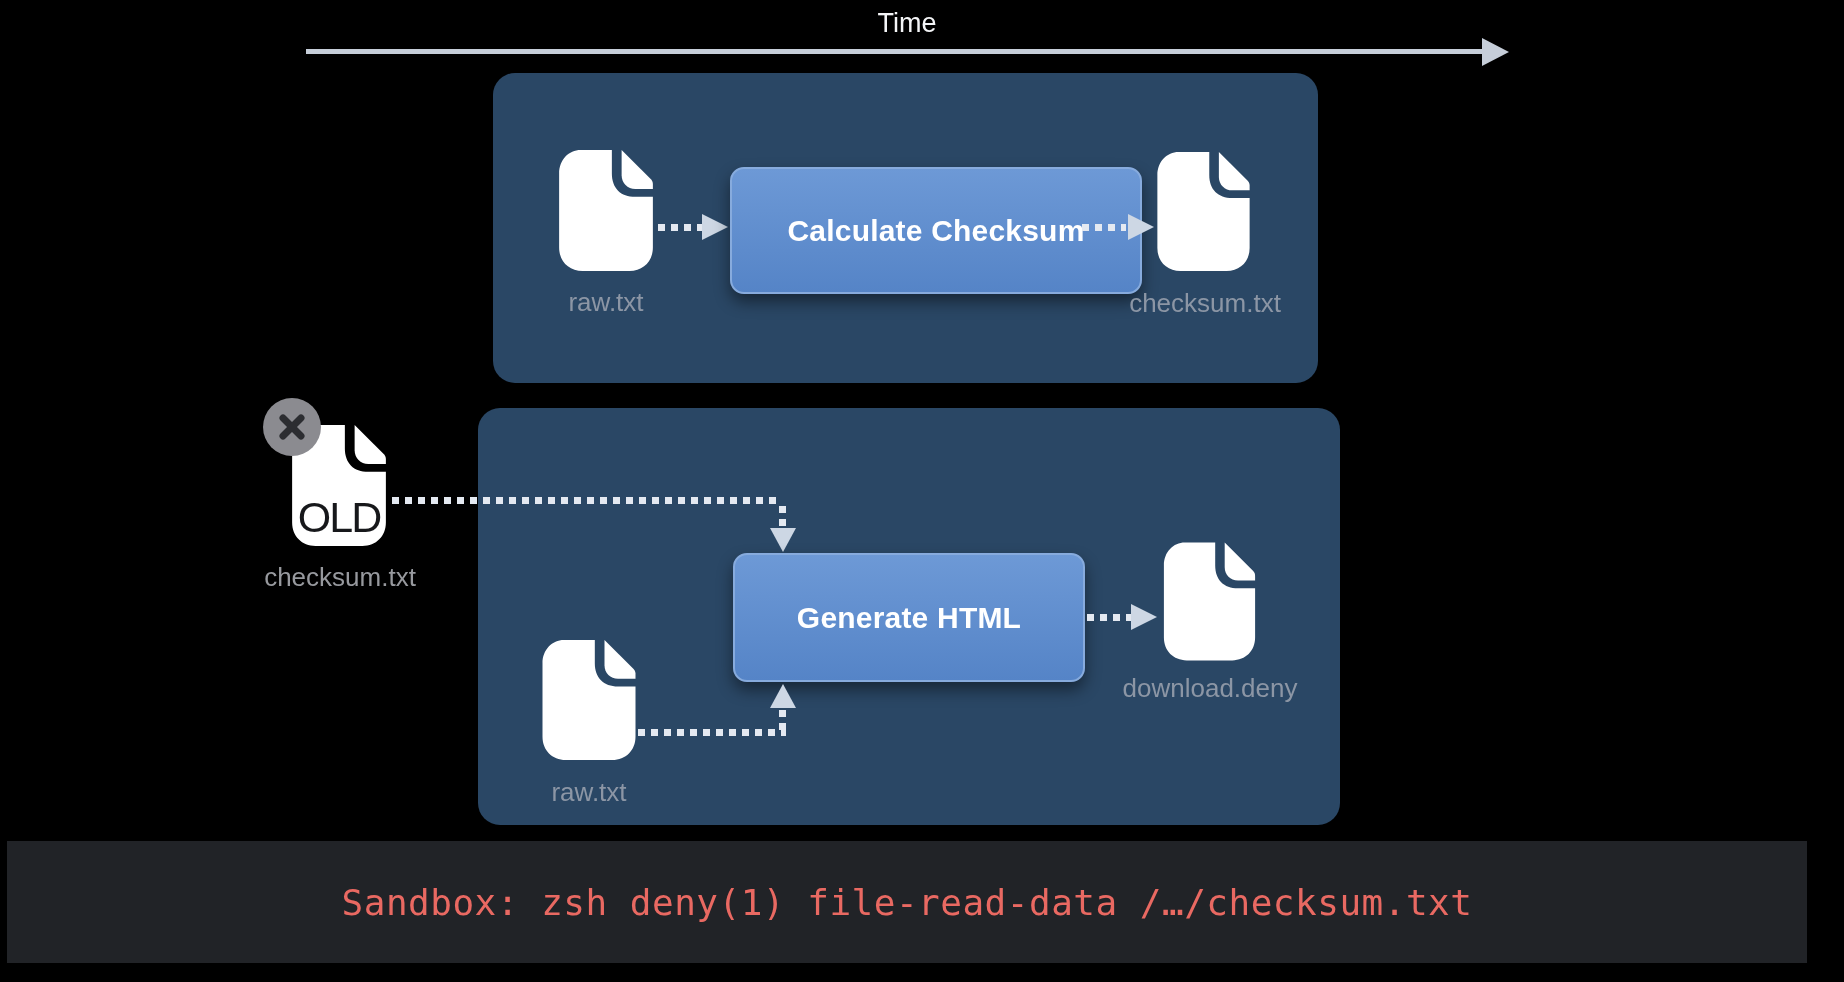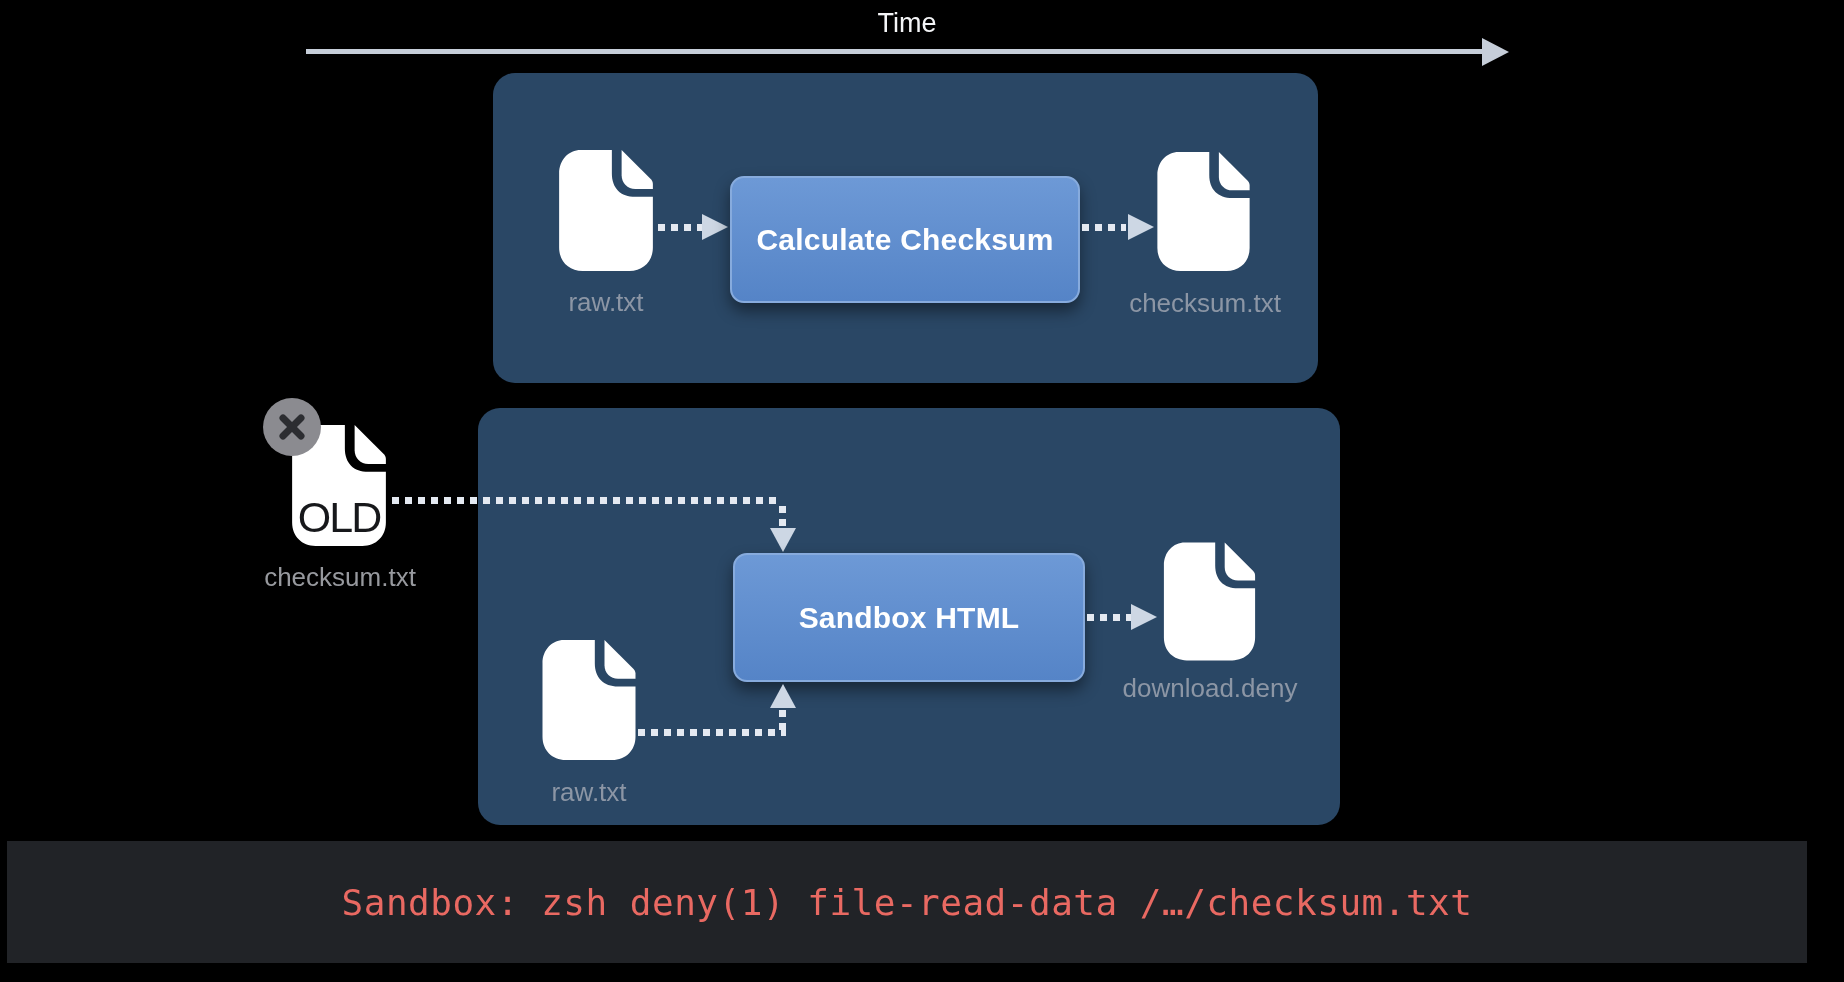--- a/index.html
+++ b/index.html
@@ -20,21 +20,21 @@
   .panel{background:#2a4765;border-radius:22px;}
   .panel1{left:493px;top:73px;width:825px;height:310px;}
   .panel2{left:478px;top:408px;width:862px;height:417px;}
 
   
   .action{display:flex;align-items:center;justify-content:center;border-radius:14px;
           background:linear-gradient(180deg,#6d99d6 0%,#5584c7 100%);
           border:2px solid #87abdd;box-sizing:border-box;
           box-shadow:0 8px 16px rgba(0,0,0,.45);
           color:#fff;font-size:30px;font-weight:700;letter-spacing:.2px;}
-  .action1{left:730px;top:176px;width:350px;height:127px;}
+  .action1{left:730px;top:167px;width:412px;height:127px;}
   .action2{left:733px;top:553px;width:352px;height:129px;}
 
   
   .file-label{text-align:center;font-size:26px;color:#8c96a5;}
   .file-label.outside{color:#97999e;}
 
   
   .dots-h{height:7px;background:repeating-linear-gradient(90deg,#e4e9f1 0,#e4e9f1 7px,transparent 7px,transparent 13px);}
   .dots-v{width:7px;background:repeating-linear-gradient(180deg,#e4e9f1 0,#e4e9f1 7px,transparent 7px,transparent 13px);}
   .head-right{width:0;height:0;border-top:13px solid transparent;border-bottom:13px solid transparent;
@@ -102,21 +102,21 @@
       <line x1="9" y1="-9" x2="-9" y2="9" stroke="#2c2d31" stroke-width="7" stroke-linecap="round"></line>
     </svg>
   </div>
   <div class="abs file-label outside" style="left:245px;top:562px;width:190px">checksum.txt</div>
 
   <div class="abs dots-h" style="left:392px;top:497px;width:388px"></div>
   <div class="abs dots-v" style="left:779px;top:506px;height:22px"></div>
   <div class="abs head-down" style="left:770px;top:528px"></div>
 
   <div class="abs action action2">
-    <span>Sandbox HTML</span>
+    <span>Generate HTML</span>
   </div>
 
   <svg class="abs" style="left:540px;top:638px" width="98" height="124" viewBox="0 0 100 128">
     <path fill="#ffffff" d="M24 2 H56 V26 C56 41 65 50 80 50 H98 V102 C98 116 88 126 74 126 H26 C12 126 2 116 2 102 V26 C2 12 12 2 24 2 Z"></path>
     <path fill="#ffffff" d="M66 2 L96 32 C98 34 98 36 98 38 V42 H80 C72 42 66 36 66 28 Z"></path>
   </svg>
   <div class="abs file-label" style="left:509px;top:777px;width:160px">raw.txt</div>
 
   <div class="abs head-up" style="left:770px;top:684px"></div>
   <div class="abs dots-v" style="left:779px;top:710px;height:20px"></div>

